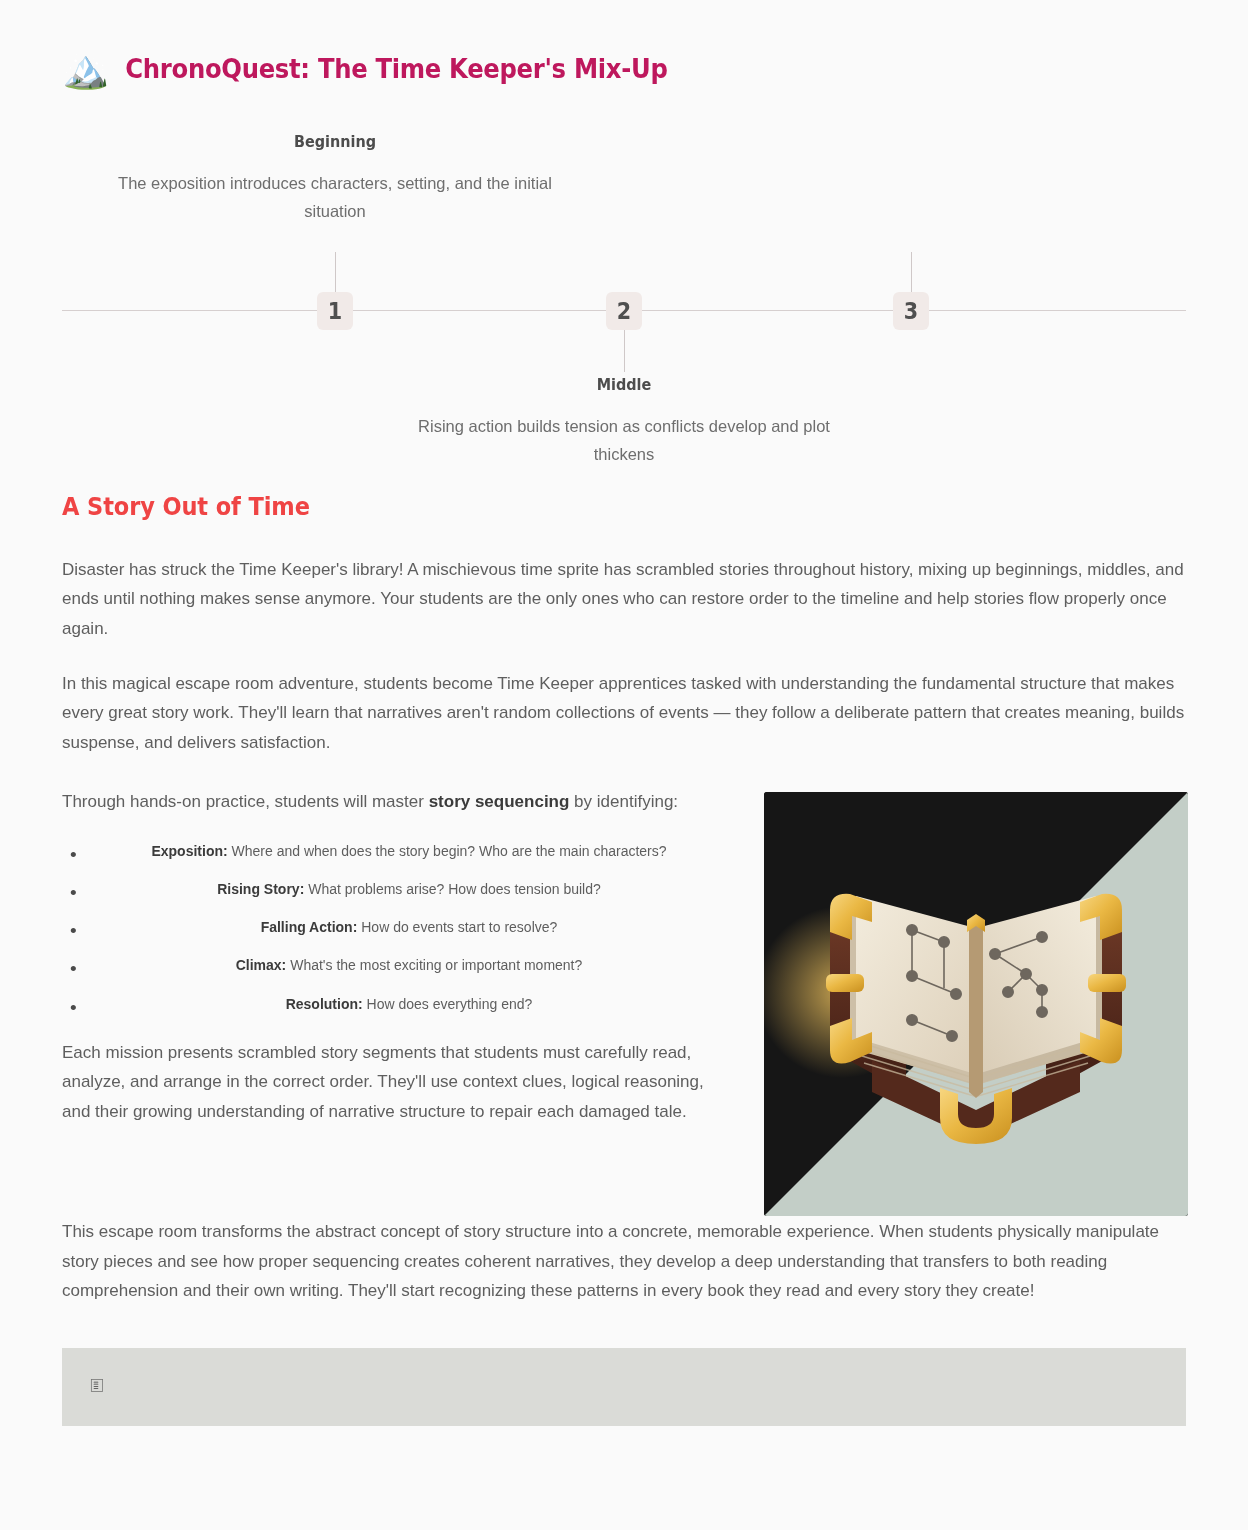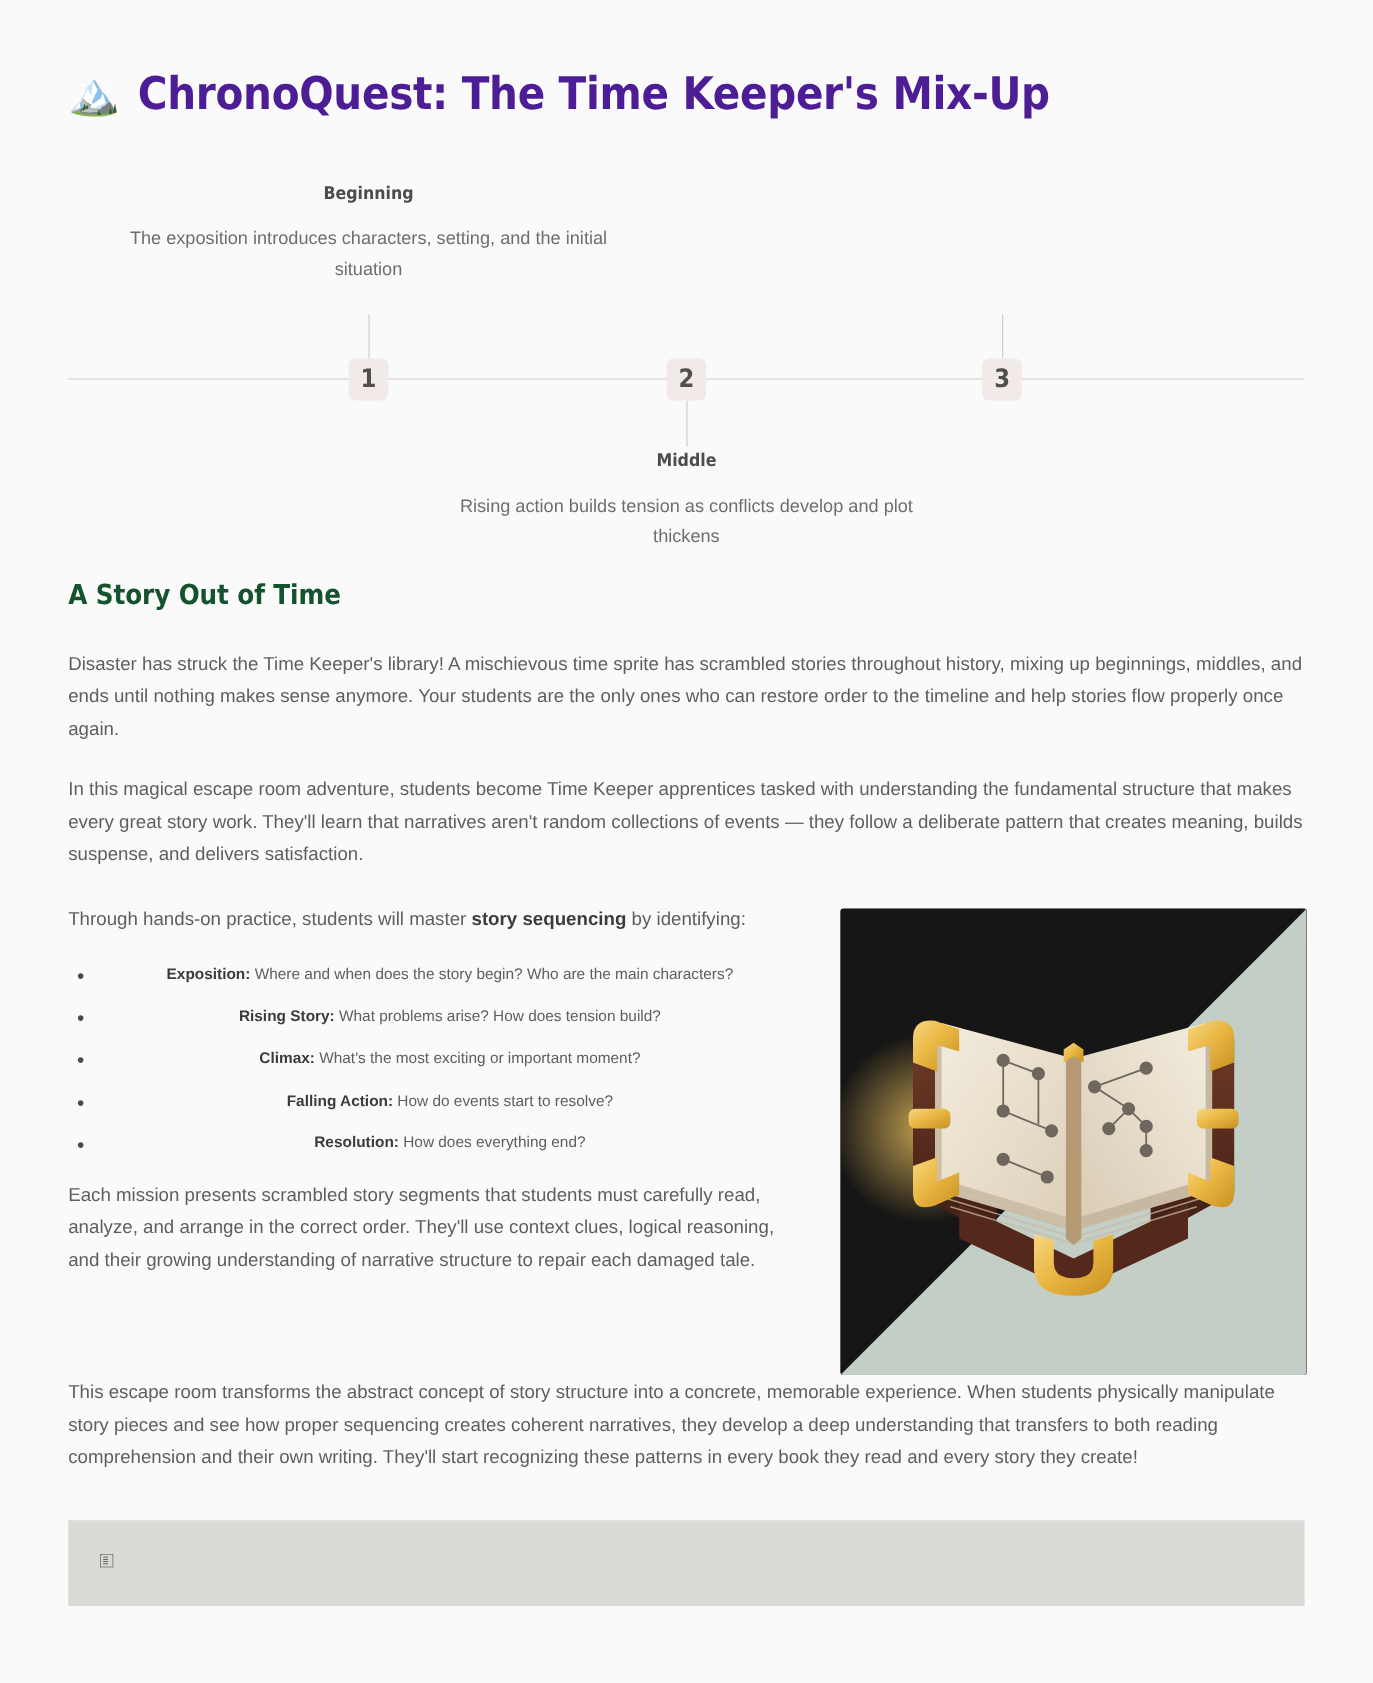--- a/index.html
+++ b/index.html
@@ -29,23 +29,23 @@
     align-items: center;
     gap: 16px;
     padding: 36px 0 0 62px;
   }
   .title-emoji {
     font-size: 38px;
     line-height: 1;
     flex: 0 0 auto;
   }
   .title-text {
-    font-size: 41px;
-    font-weight: bold;
-    color: #4c1d95;
+    font-size: 27px;
+    font-weight: bold;
+    color: #be185d;
     letter-spacing: -0.3px;
     line-height: 1.1;
     font-family: "DejaVu Sans Condensed", "Liberation Sans Narrow", "Liberation Sans", sans-serif;
   }
 
   
   .timeline {
     position: relative;
     margin-top: 30px;
     height: 360px;
@@ -103,21 +103,21 @@
     color: #6e6e6e;
     line-height: 1.72;
   }
 
   
   .content { padding: 0 62px; }
 
   h2.section-title {
     font-size: 25px;
     font-weight: bold;
-    color: #14532d;
+    color: #ef4444;
     margin: 0 0 34px 0;
     letter-spacing: -0.1px;
     font-family: "DejaVu Sans Condensed", "Liberation Sans Narrow", "Liberation Sans", sans-serif;
   }
   p.body-para {
     font-size: 17px;
     line-height: 1.73;
     color: #5e5e5e;
     margin: 0 0 26px 0;
   }
@@ -244,22 +244,22 @@
 
     <div class="split">
 
       <div class="split-left">
 
         <p class="body-para"><span>Through hands-on practice, students will master </span><span class="strong-term">story sequencing</span><span> by identifying:</span></p>
 
         <ul class="feature-list">
           <li><span class="strong-term">Exposition:</span><span> Where and when does the story begin? Who are the main characters?</span></li>
           <li><span class="strong-term">Rising Story:</span><span> What problems arise? How does tension build?</span></li>
+          <li><span class="strong-term">Falling Action:</span><span> How do events start to resolve?</span></li>
           <li><span class="strong-term">Climax:</span><span> What's the most exciting or important moment?</span></li>
-          <li><span class="strong-term">Falling Action:</span><span> How do events start to resolve?</span></li>
           <li><span class="strong-term">Resolution:</span><span> How does everything end?</span></li>
         </ul>
 
         <p class="body-para">Each mission presents scrambled story segments that students must carefully read, analyze, and arrange in the correct order. They'll use context clues, logical reasoning, and their growing understanding of narrative structure to repair each damaged tale.</p>
       </div>
 
       <div class="split-figure">
         <svg class="fig-svg" viewBox="0 0 424 424" xmlns="http://www.w3.org/2000/svg" aria-hidden="true">
           <defs>
             <linearGradient id="goldG" x1="0" y1="0" x2="1" y2="1">

